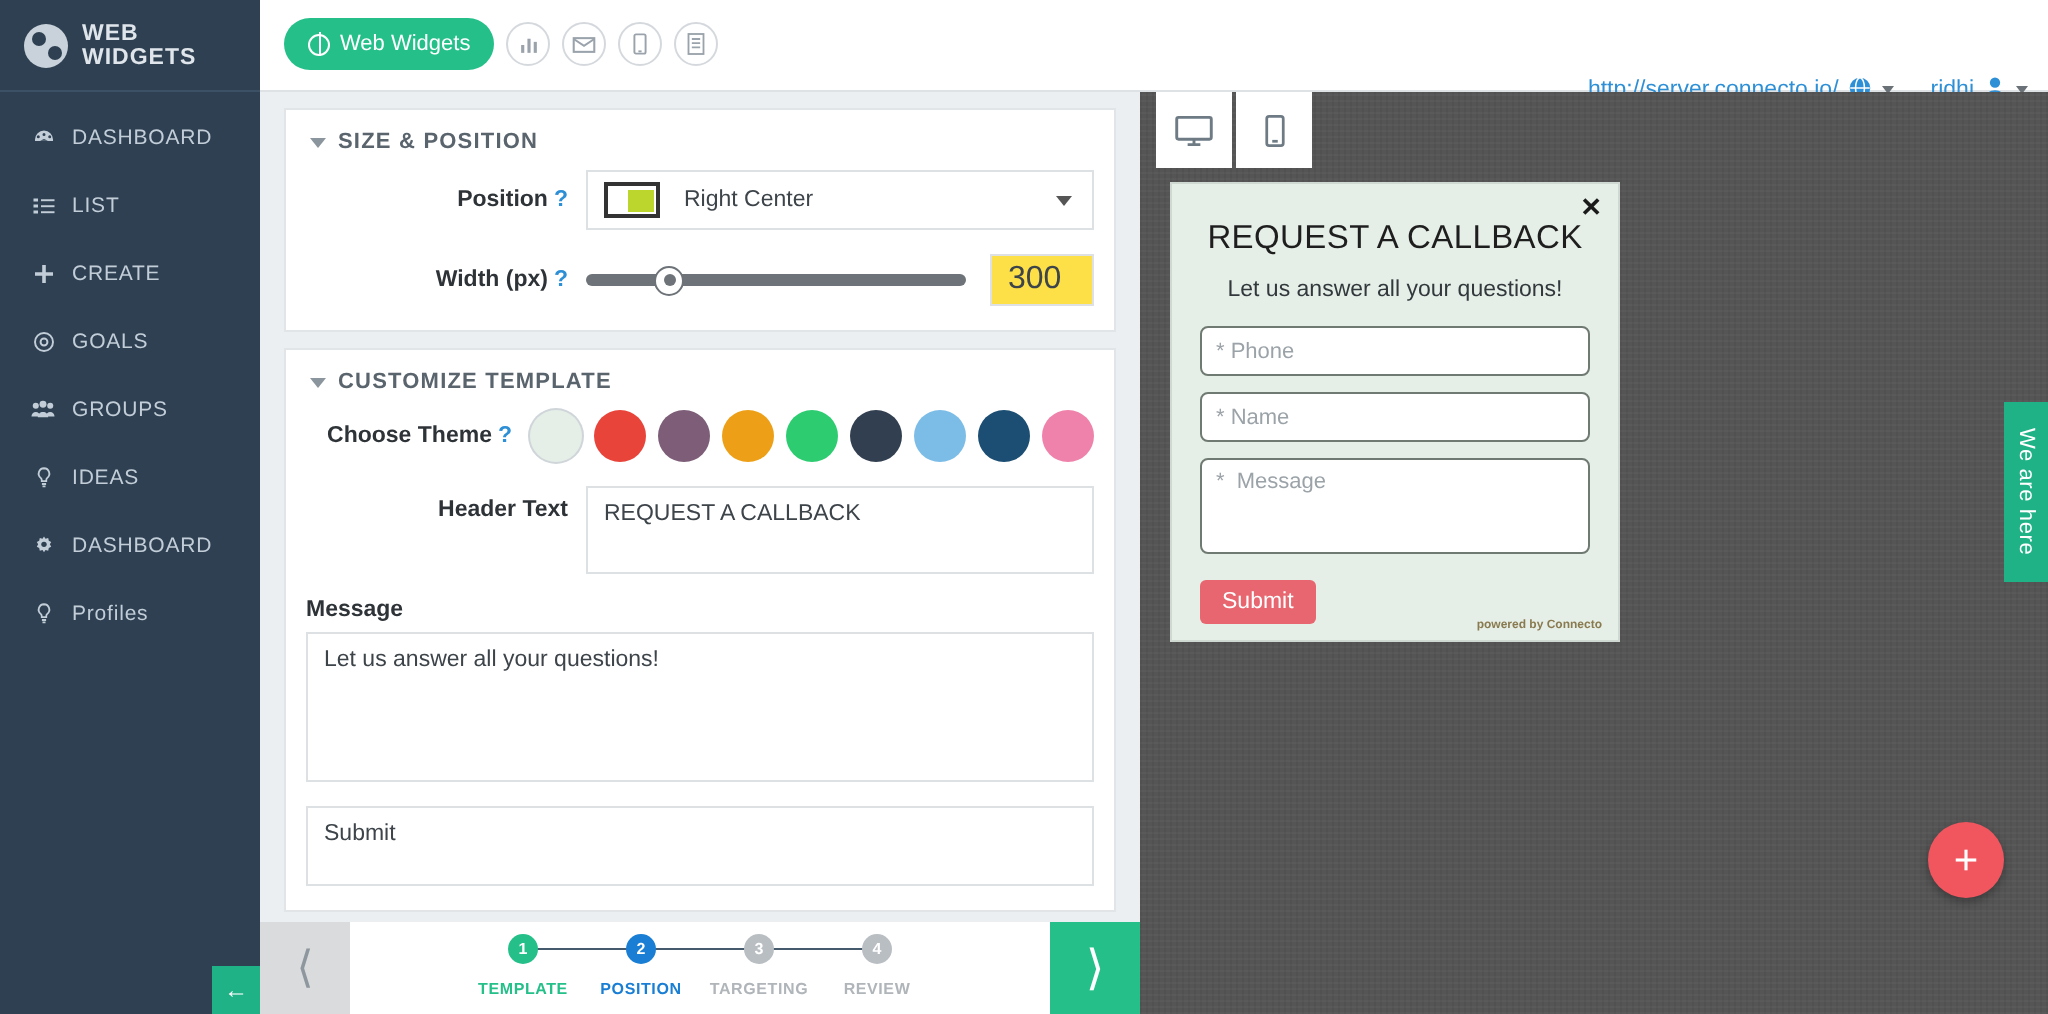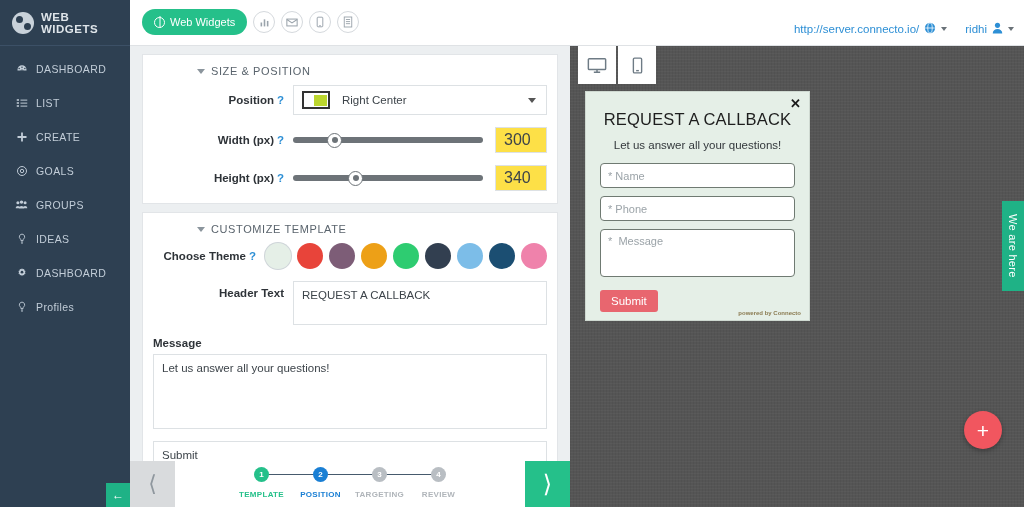--- a/index.html
+++ b/index.html
@@ -76,44 +76,44 @@
     width: 0; border-left: 1.4px solid #fff; transform: translateX(-50%);
   }
   .circ-btn {
     width: 22px; height: 22px; border-radius: 50%;
     border: 1px solid #d5d9dd; background: #fff;
     display: flex; align-items: center; justify-content: center;
     color: #9aa3ab; cursor: pointer;
   }
   .circ-btn svg { display: block; }
   .tb-right {
-    position: absolute; right: 10px; top: 0; height: 58px;
+    position: absolute; right: 10px; top: 16px; height: 58px;
     display: flex; align-items: center; gap: 18px;
     font-size: 11.5px; color: #2d8fd5;
   }
   .tb-right .grp { display: flex; align-items: center; gap: 5px; cursor: pointer; }
   .caret-d {
     width: 0; height: 0; border-left: 3.5px solid transparent;
     border-right: 3.5px solid transparent; border-top: 4px solid #6a7278;
   }
 
   
   .editor {
     position: absolute; left: 130px; top: 46px;
     width: 440px; bottom: 0; background: #eceff1;
     overflow: hidden;
   }
   .card {
     background: #fff; border: 1px solid #e2e5e8;
     margin: 8px 12px 0 12px;
   }
   .card-head {
-    font-size: 11px; font-weight: normal; color: #5a646d;
+    font-size: 11px; font-weight: bold; color: #5a646d;
     letter-spacing: .6px; padding: 10px 15px 8px 12px;
-    display: flex; align-items: center; gap: 6px; cursor: pointer; margin-left: 42px;
+    display: flex; align-items: center; gap: 6px; cursor: pointer;
   }
   .tri {
     width: 0; height: 0; border-left: 4px solid transparent;
     border-right: 4px solid transparent; border-top: 5px solid #8b959d;
   }
   .row { display: flex; align-items: center; padding: 0 10px 12px 10px; }
   .lbl {
     width: 140px; text-align: right; padding-right: 9px;
     font-size: 11.5px; font-weight: bold; color: #2e3338;
   }
@@ -455,30 +455,20 @@
         <div class="lbl">
           <span>Width (px)</span><span class="q">?</span>
         </div>
         <div class="slider">
           <div class="track"></div>
           <div class="knob" style="left:18%"></div>
         </div>
         <input class="numbox" value="300" style="">
       </div>
 
-      <div class="row">
-        <div class="lbl">
-          <span>Height (px)</span><span class="q">?</span>
-        </div>
-        <div class="slider">
-          <div class="track"></div>
-          <div class="knob" style="left:29%"></div>
-        </div>
-        <input class="numbox" value="340" style="">
-      </div>
     </div>
 
     <div class="card">
       <div class="card-head">
         <span class="tri"></span>
         <span>CUSTOMIZE TEMPLATE</span>
       </div>
 
       <div class="row">
         <div class="lbl">
@@ -530,22 +520,22 @@
               <path d="M4.5 14.6h3"></path>
             </g>
           </svg>
         </div>
     </div>
 
     <div class="widget">
       <div class="w-close">✕</div>
       <div class="w-title">REQUEST A CALLBACK</div>
       <div class="w-sub">Let us answer all your questions!</div>
+      <input class="w-input" placeholder="* Phone" style="">
       <input class="w-input" placeholder="* Name" style="">
-      <input class="w-input" placeholder="* Phone" style="">
       <textarea class="w-ta" placeholder="*  Message" style=""></textarea>
       <button class="w-submit">Submit</button>
       <div class="w-powered">powered by Connecto</div>
     </div>
 
     <div class="we-are-here">We are here</div>
     <div class="fab">+</div>
   </div>
 
   <div class="wizard">

